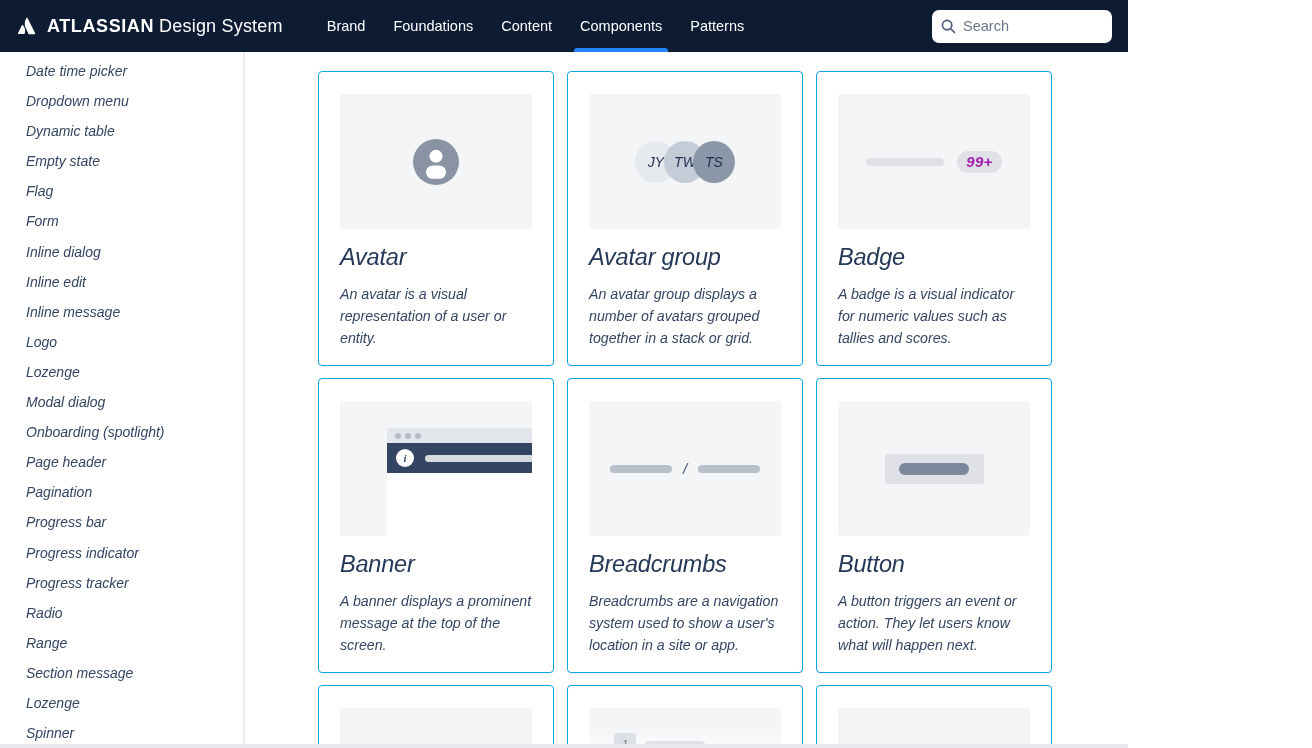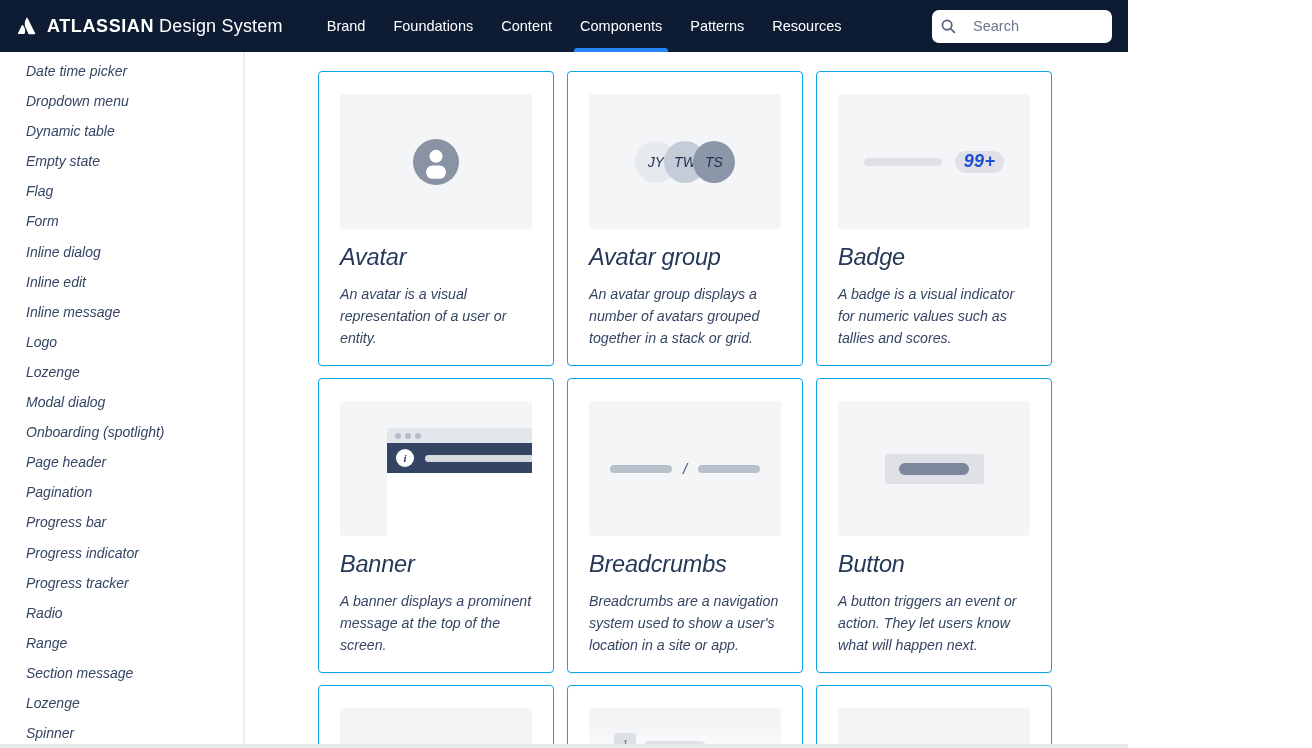--- a/index.html
+++ b/index.html
@@ -16,21 +16,21 @@
   .wordmark { color:#fff; font-size:18px; white-space:nowrap; letter-spacing:.2px; }
   .wordmark .b { font-weight:700; letter-spacing:.6px; }
   .wordmark .r { font-weight:400; margin-left:5px; }
   .nav { display:flex; margin-left:30px; height:52px; }
   .nav-item { position:relative; height:52px; display:flex; align-items:center;
               padding:0 14px; color:#ffffff; font-size:14.5px; cursor:pointer; }
   .nav-item .underline { display:none; }
   .nav-item.active .underline { display:block; position:absolute; left:8px; right:8px;
               bottom:0; height:4px; background:#2684FF; border-radius:3px 3px 0 0; }
   .search { margin-left:auto; width:180px; height:33px; background:#fff; border-radius:7px;
-            display:flex; align-items:center; padding:0 9px; gap:17px; }
+            display:flex; align-items:center; padding:0 9px; gap:7px; }
   .search svg { flex:0 0 auto; }
   .search input { border:none; outline:none; width:100%; font-size:14.5px;
             font-family:"Liberation Sans", sans-serif; color:#172b4d; background:transparent; }
   .search input::placeholder { color:#6b778c; }
 
   
   .content-row { display:flex; height:696px;font-style:italic; }
   .sidebar { width:245px; flex:0 0 245px; border-right:2px solid #ebecf0;
              padding-top:4px; background:#fff; }
   .sidebar ul { list-style:none; }
@@ -56,22 +56,22 @@
   .avgroup { display:flex; }
   .av { width:42px; height:42px; border-radius:50%; display:flex; align-items:center;
         justify-content:center; font-size:14px; color:#233251; }
   .av.jy { background:#e6e9ee; z-index:1; }
   .av.tw { background:#c4ccd8; margin-left:-13px; z-index:2; }
   .av.ts { background:#8b96a9; margin-left:-13px; z-index:3; }
   
   .badge-wrap { display:flex; align-items:center; gap:13px; }
   .skel-bar { width:78px; height:8px; border-radius:4px; background:#dfe1e6; }
   .badge-pill { height:22px; padding:0 9px; border-radius:11px; background:#dfe1e6;
-                display:flex; align-items:center; font-size:18px; font-weight:700;
-                color:#1d4ed8; letter-spacing:.3px; }
+                display:flex; align-items:center; font-size:15px; font-weight:700;
+                color:#a21caf; letter-spacing:.3px; }
   
   .bwindow { position:absolute; left:47px; top:27px; right:-2px; bottom:-2px;
              display:flex; flex-direction:column; border-radius:3px 0 0 0; overflow:hidden; }
   .bchrome { height:15px; background:#e3e6eb; display:flex; align-items:center;
              padding-left:8px; gap:4px; flex:0 0 auto; }
   .dot { width:6px; height:6px; border-radius:50%; background:#b6bdc9; }
   .bbar { height:30px; background:#344563; display:flex; align-items:center;
           padding-left:9px; flex:0 0 auto; }
   .binfo { width:18px; height:18px; border-radius:50%; background:#fff; color:#344563;
            font-size:11px; font-weight:700; display:flex; align-items:center;
@@ -120,23 +120,20 @@
       </div>
       <div class="nav-item">
         <span>Content</span>
       </div>
       <div class="nav-item active">
         <span>Components</span>
         <span class="underline"></span>
       </div>
       <div class="nav-item">
         <span>Patterns</span>
-      </div>
-      <div class="nav-item">
-        <span>Resources</span>
       </div>
     </nav>
 
     <div class="search">
       <svg width="15" height="15" viewBox="0 0 16 16">
         <circle cx="6.5" cy="6.5" r="5" fill="none" stroke="#505f79" stroke-width="1.8"></circle>
         <line x1="10.4" y1="10.4" x2="14.3" y2="14.3" stroke="#505f79" stroke-width="1.8" stroke-linecap="round"></line>
       </svg>
       <input type="text" placeholder="Search" style="">
     </div>

